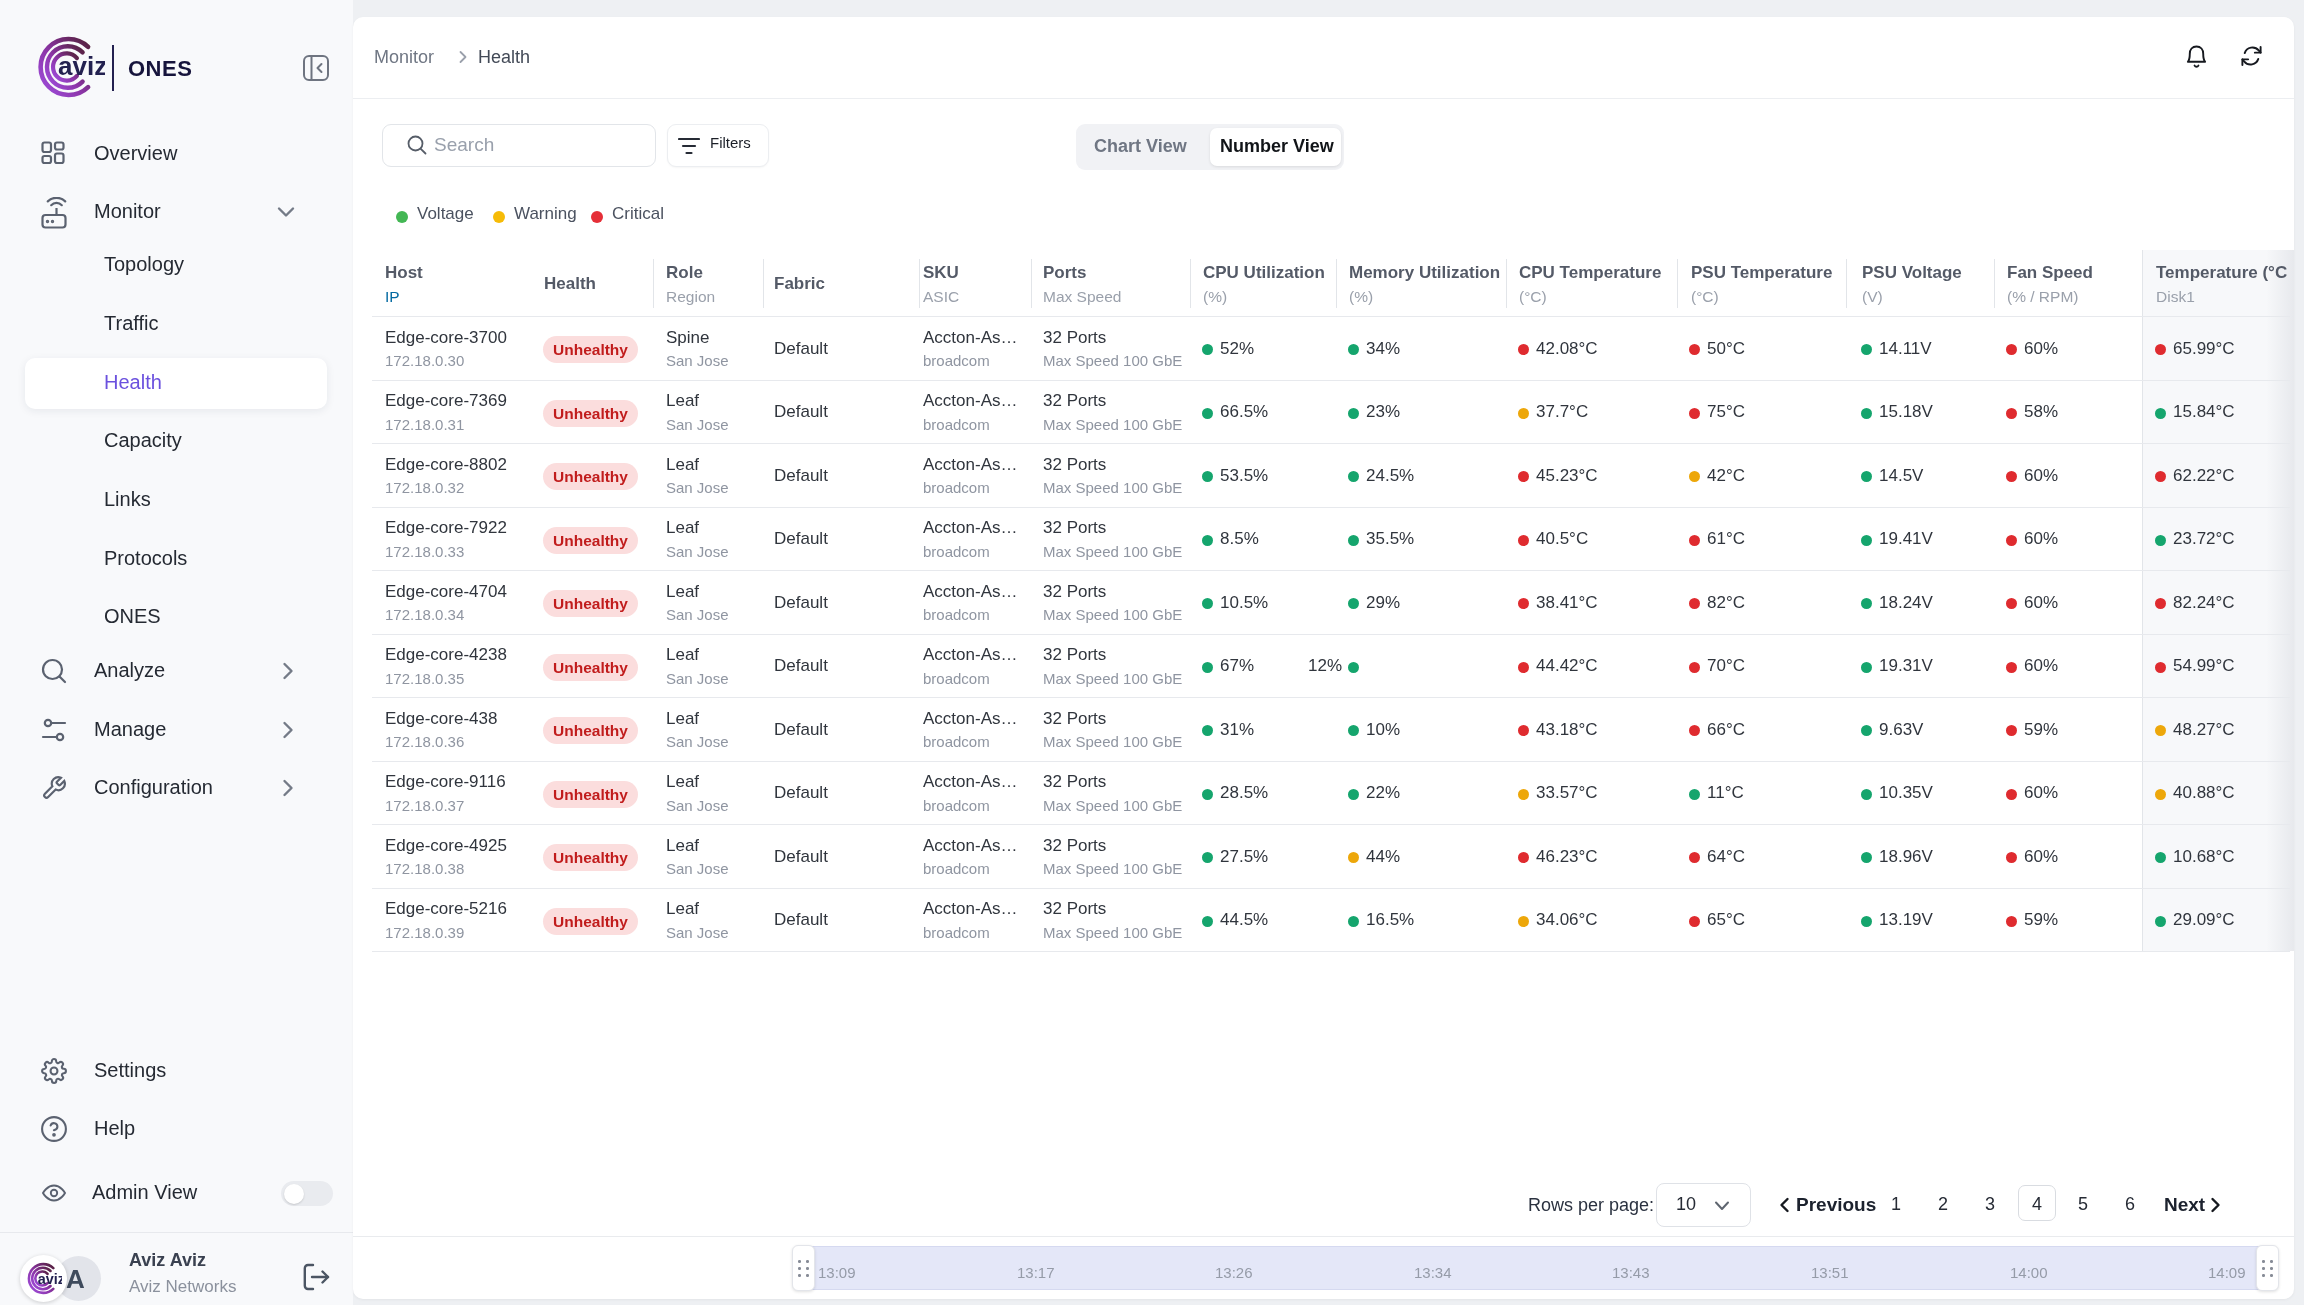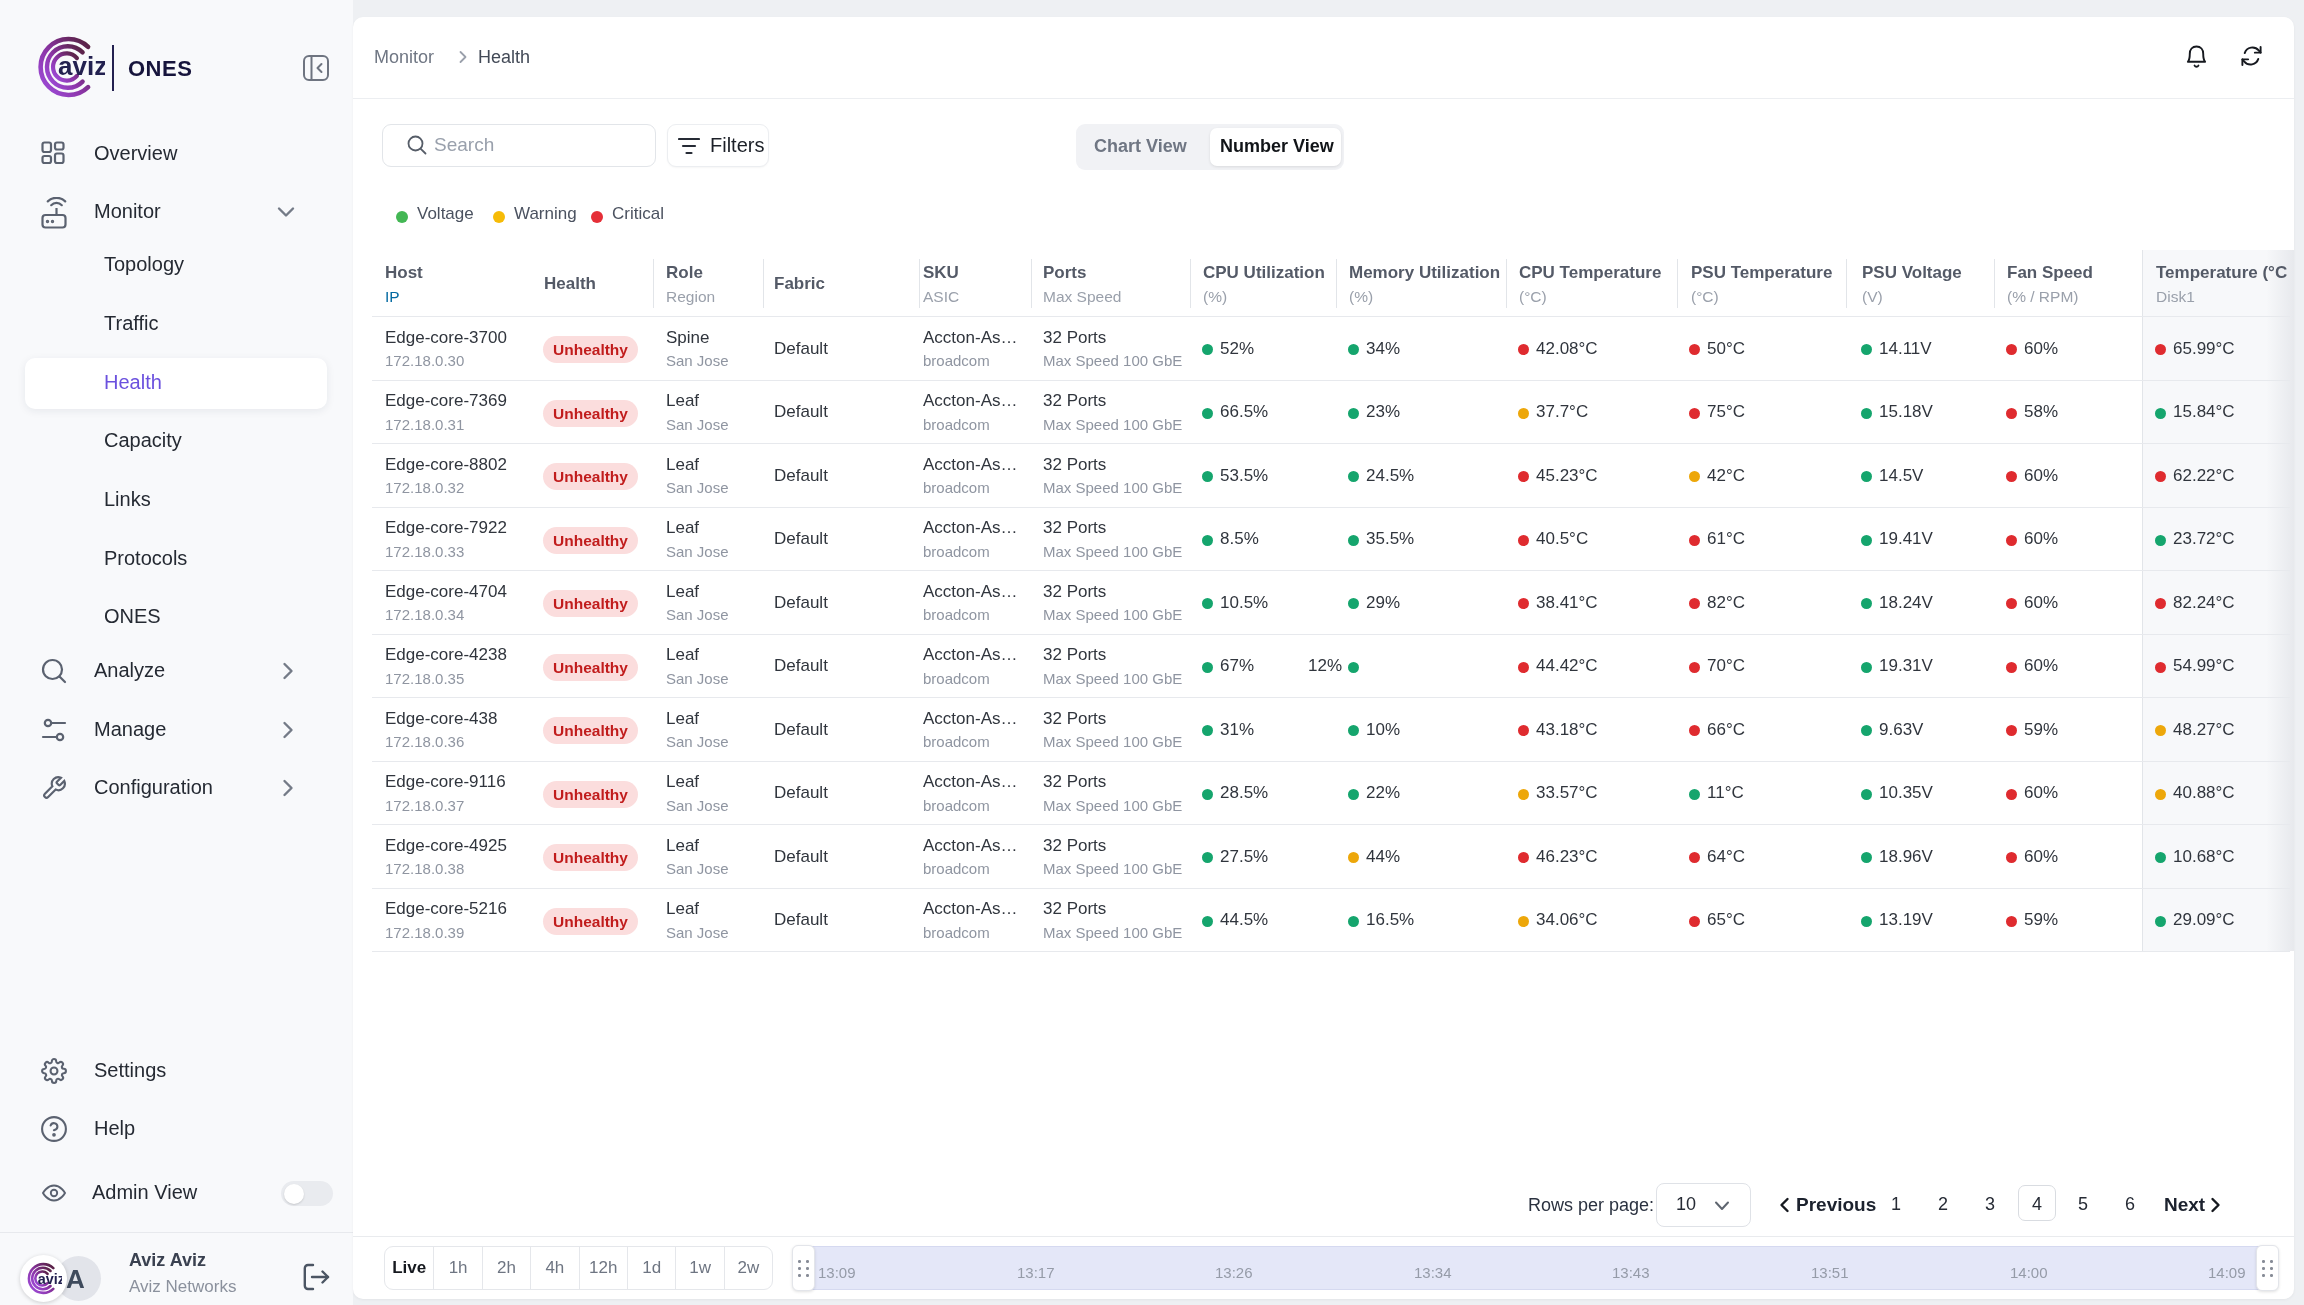--- a/index.html
+++ b/index.html
@@ -207,21 +207,21 @@
   <line x1="14.8" y1="14.8" x2="19.5" y2="19.5" stroke-linecap="round"></line>
 </svg>
 <div class="abs" style="left:434px;top:134px;font-size:19px;color:#99a0ac">Search</div>
 
 <div id="filters"></div>
 <svg class="abs" style="left:678px;top:137px" width="22" height="18" viewBox="0 0 22 18" fill="none" stroke="#262b35" stroke-width="2.2" stroke-linecap="round">
   <line x1="1" y1="2" x2="21" y2="2"></line>
   <line x1="5" y1="9" x2="17" y2="9"></line>
   <line x1="8.5" y1="16" x2="13.5" y2="16"></line>
 </svg>
-<div class="abs" style="left:710px;top:134px;font-size:20px;font-weight:500;color:#1c2028">Filters</div>
+<div class="abs" style="left:710px;top:134px;font-size:15px;font-weight:500;color:#1c2028">Filters</div>
 
 <div id="viewtoggle"></div>
 <div class="abs" style="left:1094px;top:136px;font-size:18px;font-weight:bold;color:#6f7683">Chart View</div>
 <div id="numpill"></div>
 <div class="abs" style="left:1220px;top:136px;font-size:18px;font-weight:bold;color:#111418">Number View</div>
 
 <div class="ldot" style="left:396px;top:211px;background:#43b754"></div>
 <div class="ltxt" style="left:417px;top:204px">Voltage</div>
 <div class="ldot" style="left:493px;top:211px;background:#f6bb07"></div>
 <div class="ltxt" style="left:514px;top:204px">Warning</div>
@@ -534,30 +534,20 @@
 <div class="abs" style="left:2018px;top:1185px;width:38px;height:36px;border:1.5px solid #d9dce1;border-radius:7px;background:#fff"></div>
 <div class="pgnum" style="left:2032px">4</div>
 <div class="pgnum" style="left:2078px">5</div>
 <div class="pgnum" style="left:2125px">6</div>
 <div class="abs" style="left:2164px;top:1194px;font-size:19px;font-weight:bold;color:#1c222e">Next</div>
 <svg class="abs" style="left:2210px;top:1197px" width="11" height="16" viewBox="0 0 11 16" fill="none" stroke="#16191f" stroke-width="2.4" stroke-linecap="round" stroke-linejoin="round">
       <path d="M 2.5 2 L 8.5 8 L 2.5 14"></path>
     </svg>
 
 <div class="abs" style="left:353px;top:1236px;width:1941px;height:1px;background:#e9ebee"></div>
-<div id="segwrap">
-      <div class="seg live">Live</div>
-<div class="seg">1h</div>
-<div class="seg">2h</div>
-<div class="seg">4h</div>
-<div class="seg">12h</div>
-<div class="seg">1d</div>
-<div class="seg">1w</div>
-<div class="seg">2w</div>
-    </div>
 <div id="tbar"></div>
 <div class="tlab" style="left:818px">13:09</div>
 <div class="tlab" style="left:1017px">13:17</div>
 <div class="tlab" style="left:1215px">13:26</div>
 <div class="tlab" style="left:1414px">13:34</div>
 <div class="tlab" style="left:1612px">13:43</div>
 <div class="tlab" style="left:1811px">13:51</div>
 <div class="tlab" style="left:2010px">14:00</div>
 <div class="tlab" style="left:2208px">14:09</div>
 <div class="grip" style="left:792px">

